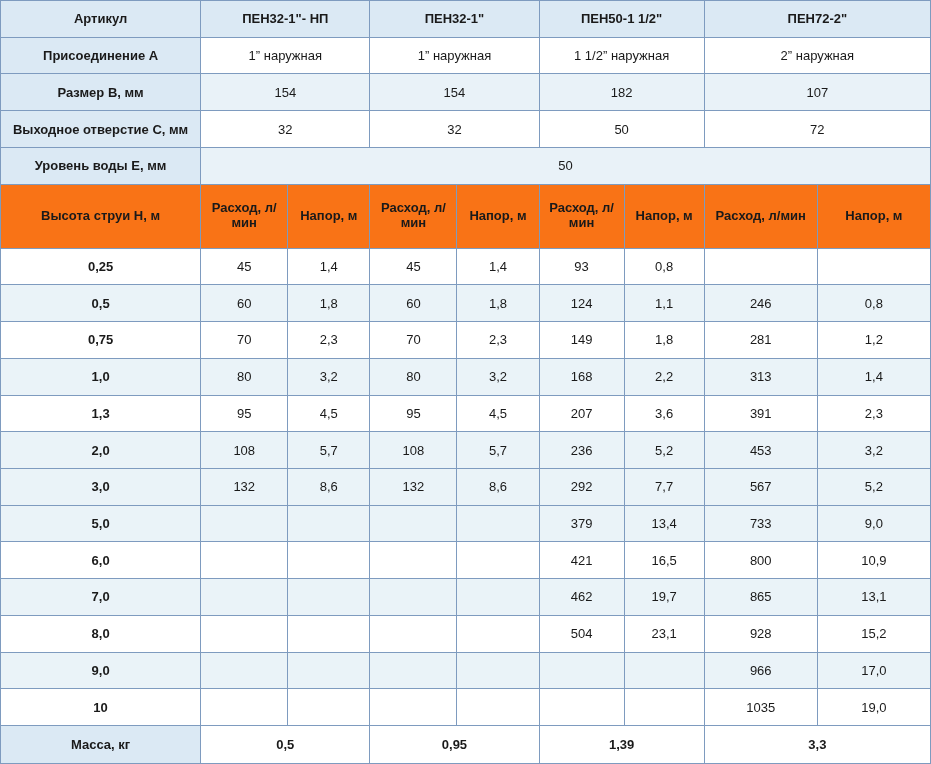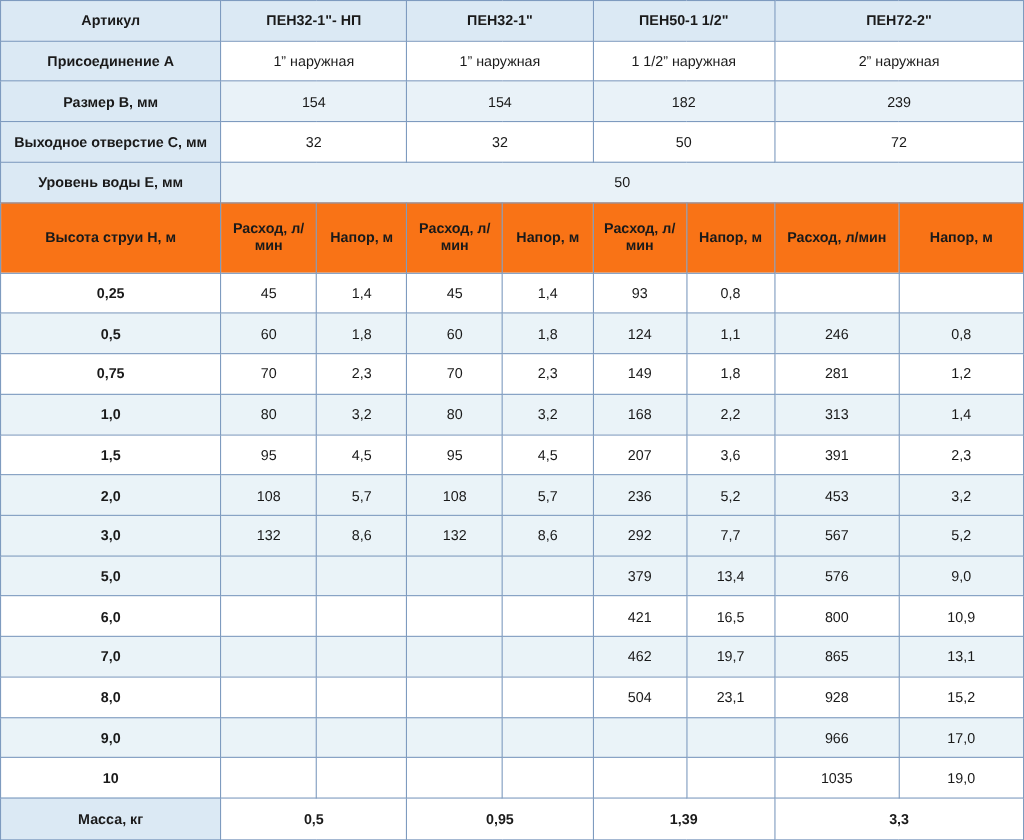--- a/index.html
+++ b/index.html
@@ -127,21 +127,21 @@
         <td class="plain" colspan="2">1” наружная</td>
         <td class="plain" colspan="2">1 1/2” наружная</td>
         <td class="plain" colspan="2">2” наружная</td>
       </tr>
 
       <tr>
         <td class="rowlabel">Размер B, мм</td>
         <td class="shaded" colspan="2">154</td>
         <td class="shaded" colspan="2">154</td>
         <td class="shaded" colspan="2">182</td>
-        <td class="shaded" colspan="2">239</td>
+        <td class="shaded" colspan="2">107</td>
       </tr>
 
       <tr>
         <td class="rowlabel">Выходное отверстие C, мм</td>
         <td class="plain" colspan="2">32</td>
         <td class="plain" colspan="2">32</td>
         <td class="plain" colspan="2">50</td>
         <td class="plain" colspan="2">72</td>
       </tr>
 
@@ -204,21 +204,21 @@
         <td>3,2</td>
         <td>80</td>
         <td>3,2</td>
         <td>168</td>
         <td>2,2</td>
         <td>313</td>
         <td>1,4</td>
       </tr>
 
       <tr>
-        <td class="plain valbold">1,5</td>
+        <td class="plain valbold">1,3</td>
         <td class="plain">95</td>
         <td class="plain">4,5</td>
         <td class="plain">95</td>
         <td class="plain">4,5</td>
         <td class="plain">207</td>
         <td class="plain">3,6</td>
         <td class="plain">391</td>
         <td class="plain">2,3</td>
       </tr>
 
@@ -249,21 +249,21 @@
 
 
       <tr class="stripe">
         <td class="valbold">5,0</td>
         <td></td>
         <td></td>
         <td></td>
         <td></td>
         <td>379</td>
         <td>13,4</td>
-        <td>576</td>
+        <td>733</td>
         <td>9,0</td>
       </tr>
 
       <tr>
         <td class="plain valbold">6,0</td>
         <td class="plain"></td>
         <td class="plain"></td>
         <td class="plain"></td>
         <td class="plain"></td>
         <td class="plain">421</td>

